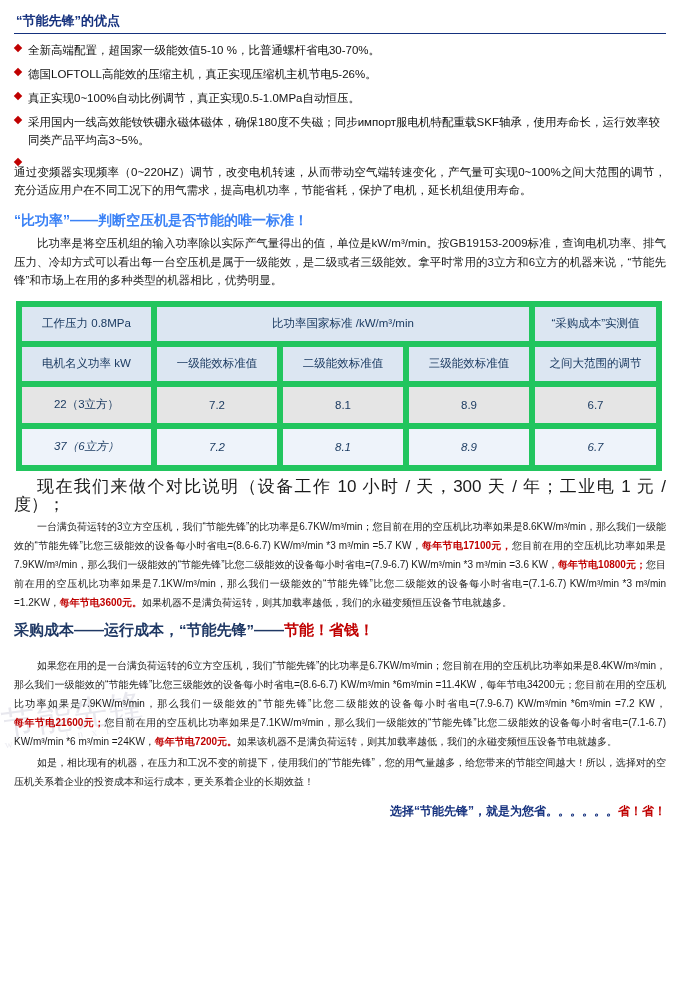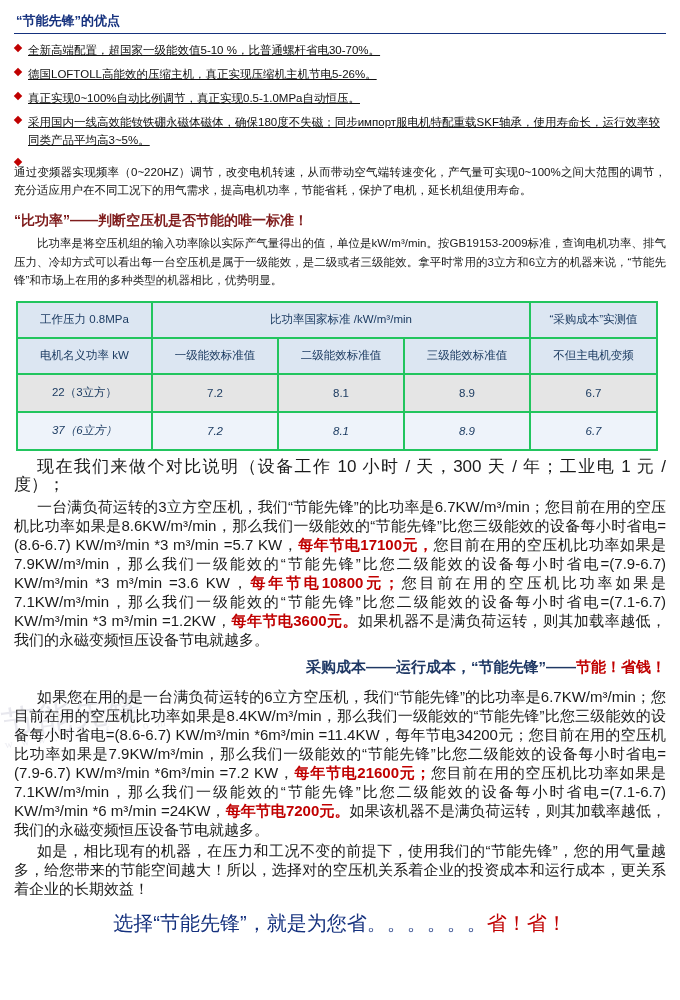--- a/index.html
+++ b/index.html
@@ -59,61 +59,60 @@
     margin: 7px 0 0 0;
     padding: 0;
     list-style: none;
   }
   .bullets li {
     position: relative;
     font-size: 11.5px;
     line-height: 18px;
     padding: 0 0 6px 14px;
     color: #111;
-    text-decoration: underline;
   }
   .bullets li .dia {
     position: absolute;
     left: 1px;
     top: 4px;
     width: 6px;
     height: 6px;
     background: #c00000;
     transform: rotate(45deg);
   }
   .para {
     font-size: 11.5px;
     line-height: 18px;
     margin: 2px 0 12px 0;
     text-align: justify;
     color: #111;
   }
   h2.section-title2 {
     font-size: 14px;
     font-weight: bold;
-    color: #7f1d1d;
+    color: #3b82f6;
     margin: 13px 0 4px 0;
     letter-spacing: 0px;
   }
   .para-block {
     font-size: 11.5px;
     line-height: 18.5px;
     text-indent: 23px;
     text-align: justify;
     margin: 3px 0 0 0;
   }
   table.spec {
     border-collapse: collapse;
     width: 640px;
     margin: 11px 0 0 2px;
     font-size: 11.5px;
     table-layout: fixed;
   }
   table.spec th, table.spec td {
-    border: 2px solid #22c55e;
+    border: 6px solid #22c55e;
     text-align: center;
     padding: 7px 2px;
     color: #17375e;
     font-weight: normal;
   }
   table.spec thead th {
     background: #dce6f2;
     font-weight: normal;
     height: 20px;
   }
@@ -126,45 +125,45 @@
     font-style: italic;
   }
   .mini-para {
     font-size: 17px;
     line-height: 18.5px;
     text-indent: 23px;
     text-align: justify;
     margin: 7px 0 0 0;
   }
   .flow-para {
-    font-size: 15px;
+    font-size: 10px;
     line-height: 19px;
     text-align: justify;
     margin: 2px 0 0 0;
     text-indent: 23px;
   }
   .hl {
     color: #c00000;
     font-weight: bold;
   }
   .banner {
-    text-align: right;
+    text-align: left;
     font-size: 15px;
     font-weight: bold;
     color: #1f3864;
-    margin: 9px 0 10px 0;
+    margin: 9px 0 16px 0;
     letter-spacing: 0px;
   }
   .banner .red {
     color: #c00000;
   }
   .footer-slogan {
-    text-align: center;
-    font-size: 20px;
-    font-weight: normal;
+    text-align: right;
+    font-size: 12px;
+    font-weight: bold;
     color: #15317e;
     margin: 12px 0 0 0;
   }
   .footer-slogan .red {
     color: #c00000;
   }
   .nowrap { white-space: nowrap; }
 </style>
 </head>
 <body>
@@ -206,21 +205,21 @@
         <tr>
           <th rowspan="1">工作压力 0.8MPa</th>
           <th colspan="3">比功率国家标准 /kW/m³/min</th>
           <th rowspan="1">“采购成本”实测值</th>
         </tr>
         <tr>
           <th>电机名义功率 kW</th>
           <th>一级能效标准值</th>
           <th>二级能效标准值</th>
           <th>三级能效标准值</th>
-          <th>不但主电机变频</th>
+          <th>之间大范围的调节</th>
         </tr>
       </thead>
       <tbody>
         <tr>
           <td>22（3立方）</td>
           <td>7.2</td>
           <td>8.1</td>
           <td>8.9</td>
           <td>6.7</td>
         </tr>

